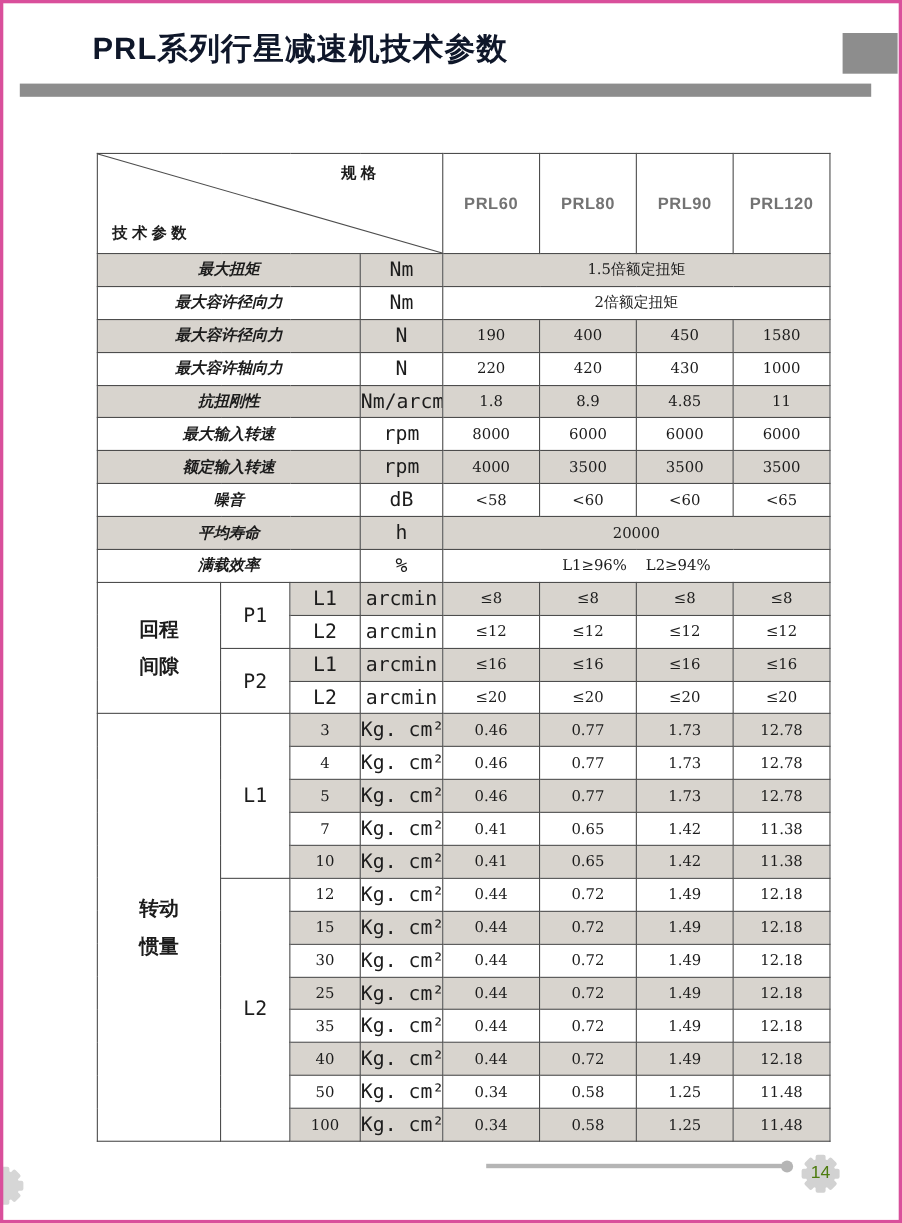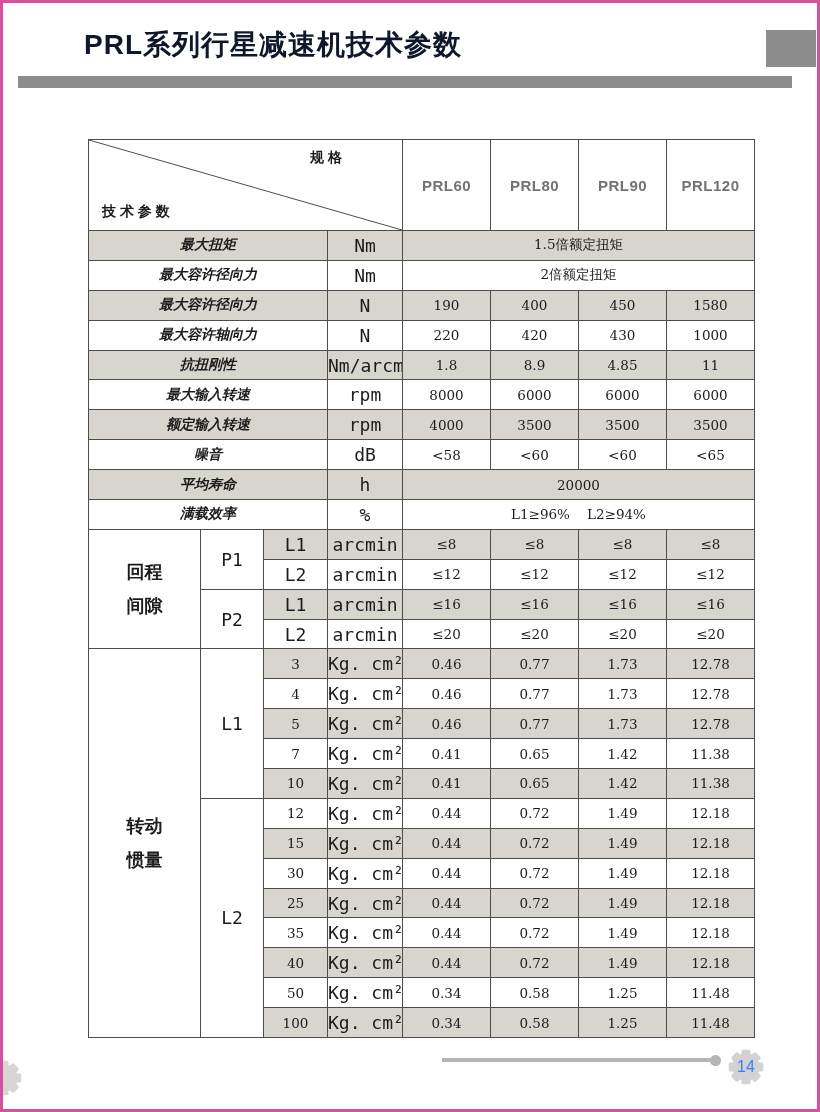--- a/index.html
+++ b/index.html
@@ -46,21 +46,21 @@
   .corner-cell svg { position:absolute; inset:0; width:100%; height:100%; display:block; }
   .lab-spec  { position:absolute; top:9px;  right:60px; font-size:14px; font-weight:bold; }
   .lab-param { position:absolute; bottom:9px; left:13px; font-size:14px; font-weight:bold; }
 
   
   .footer-line { position:absolute; left:442px; top:1058px; width:274px; height:4px; background:var(--linegray,#b5b5b5); }
   .footer-dot  { position:absolute; left:710px; top:1055px; width:11px; height:11px; border-radius:50%; background:var(--linegray,#b5b5b5); }
   .page-badge  { position:absolute; left:726px; top:1047px; width:40px; height:40px; }
   .page-badge .num {
     position:absolute; inset:0; display:flex; align-items:center; justify-content:center;
-    font-size:16px; color:#3b82f6; font-family:"Liberation Sans",sans-serif;
+    font-size:16px; color:#4d7c0f; font-family:"Liberation Sans",sans-serif;
   }
   .corner-gear { position:absolute; left:-16px; top:1058px; z-index:5; }
 </style>
 </head>
 <body>
 
 <div class="frame"></div>
 
 <h1 class="title">PRL系列行星减速机技术参数</h1>
 <div class="title-rule"></div>

